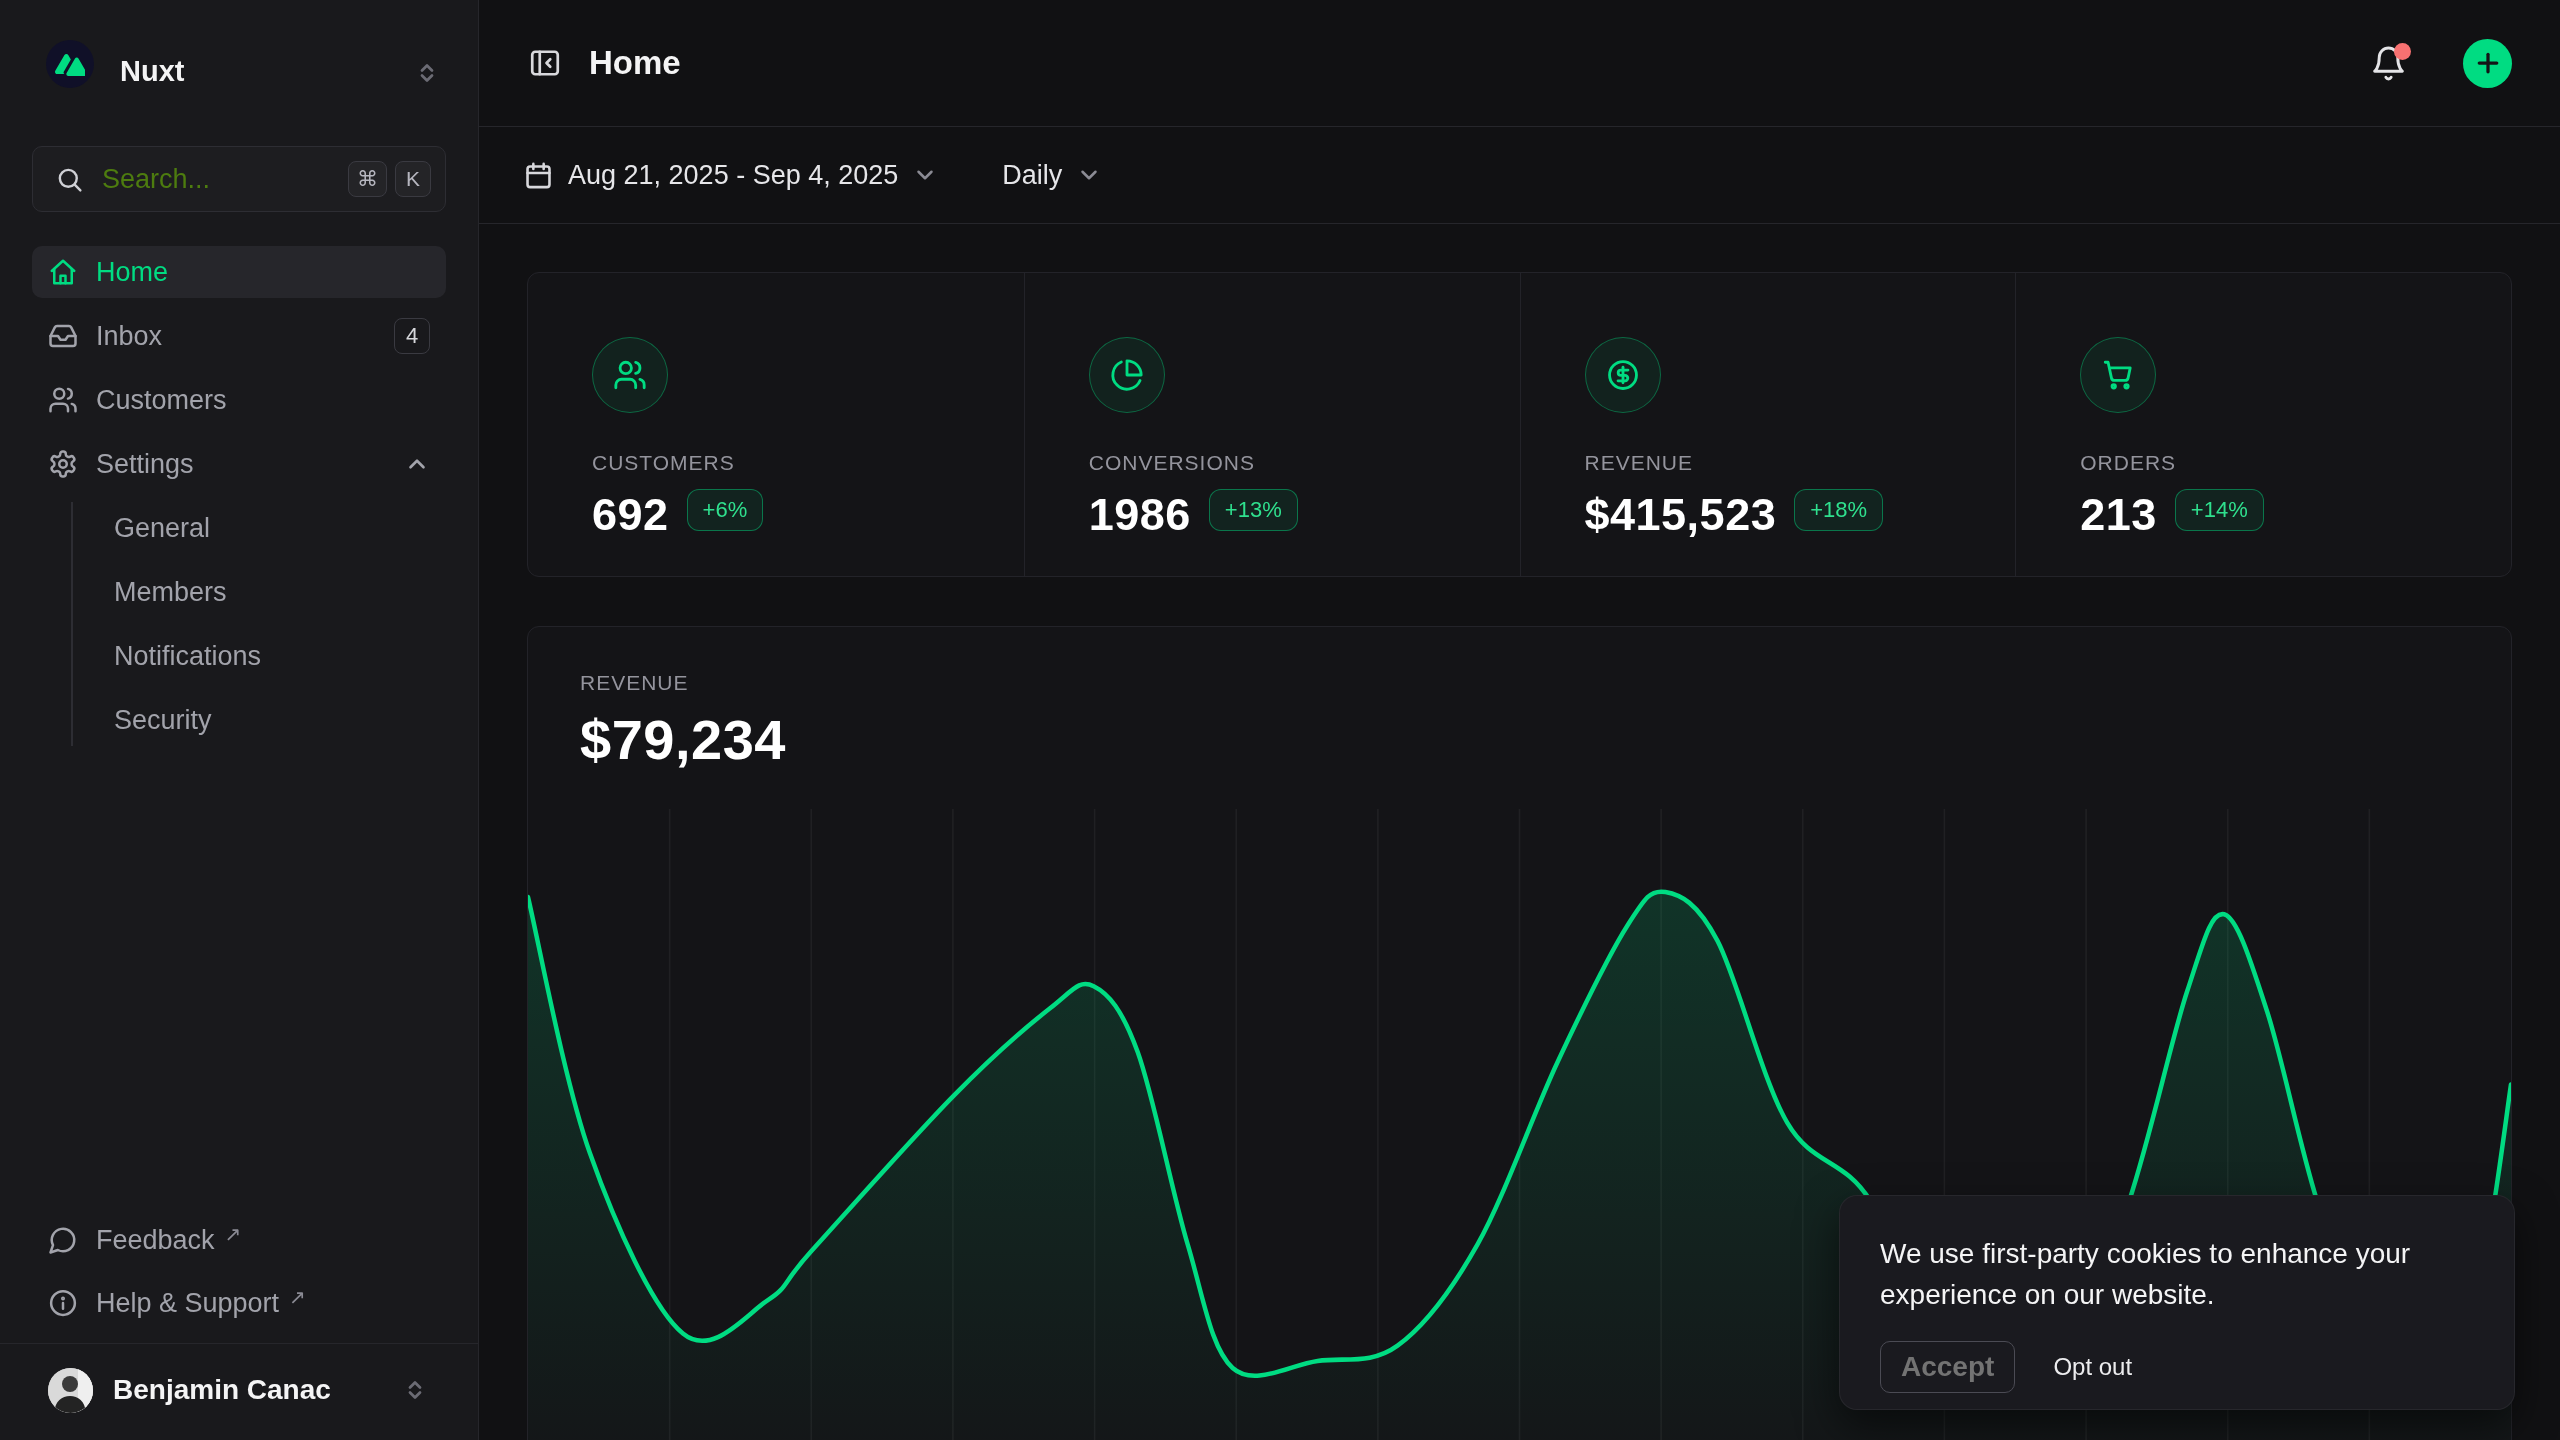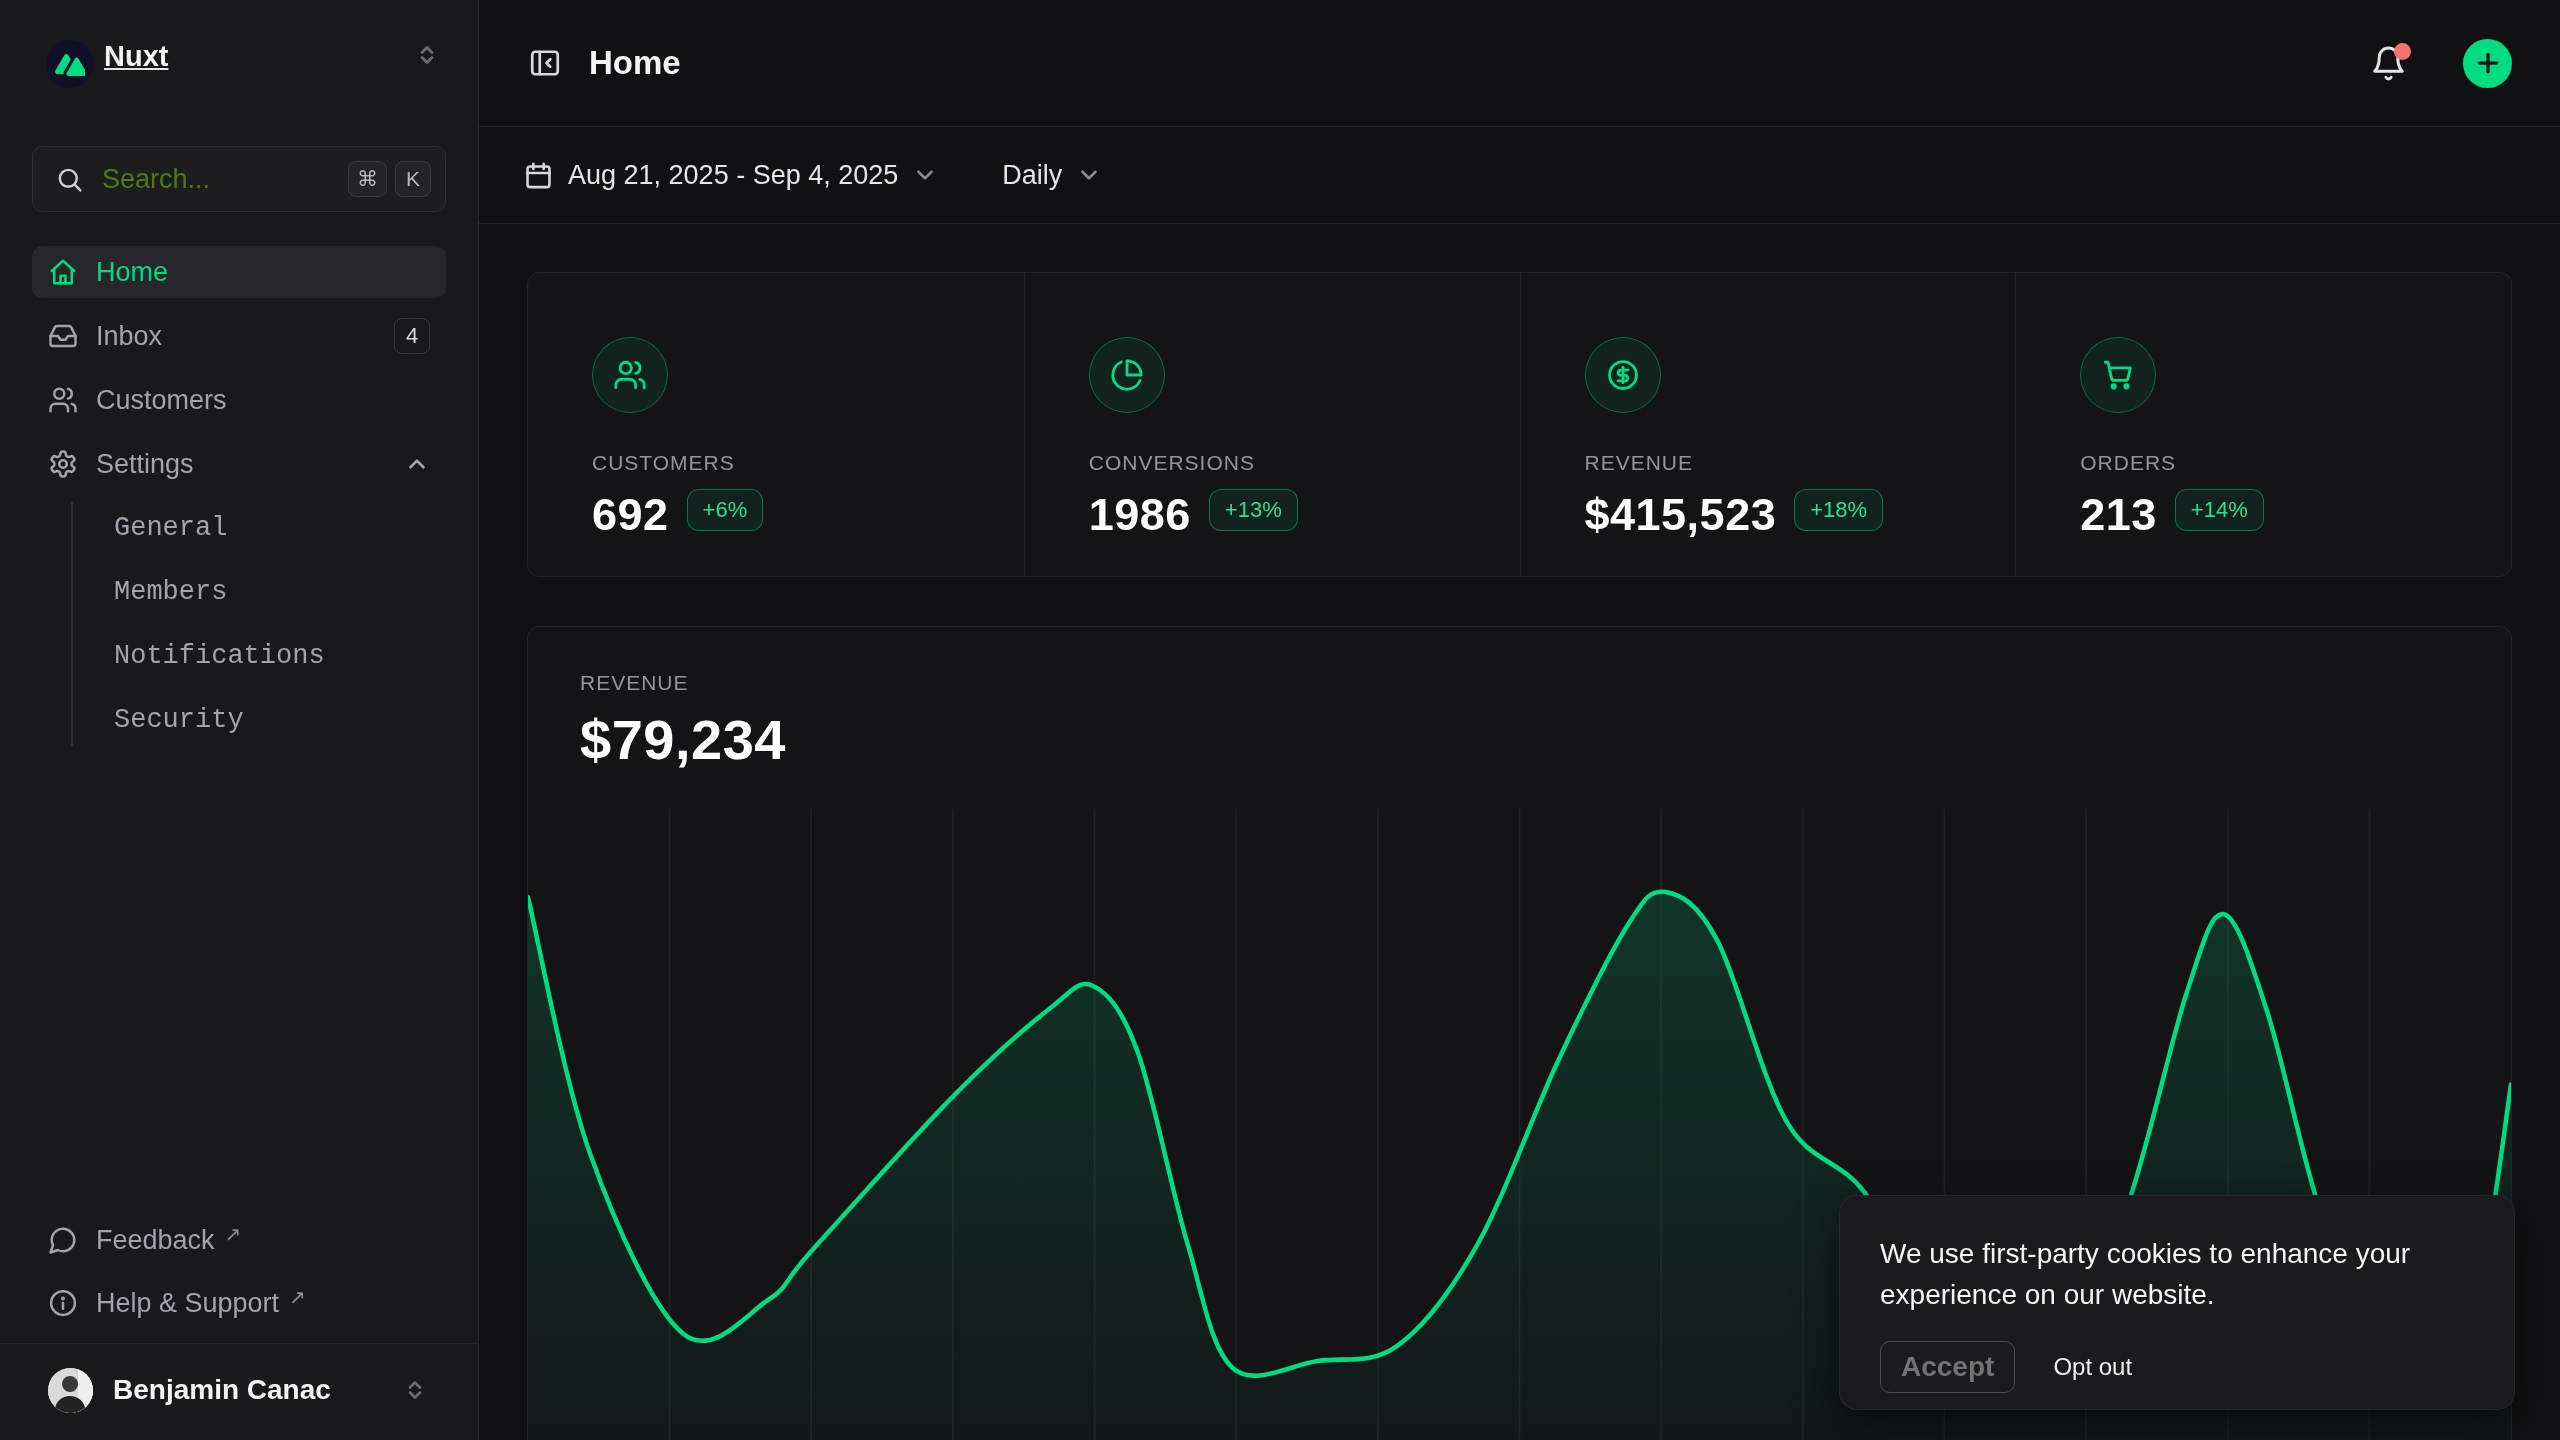--- a/index.html
+++ b/index.html
@@ -15,22 +15,22 @@
 
   
   .sidebar {
     width:479px; height:100%;
     background:#19191c;
     border-right:1px solid #26262b;
     display:flex; flex-direction:column;
     flex-shrink:0;
   }
   .brand-row {
-    display:flex; align-items:flex-start; gap:10px;
-    padding:40px 36px 0 46px; height:88px;text-decoration:underline;
+    display:flex; align-items:flex-end; gap:26px;
+    padding:40px 36px 0 46px; height:88px;
   }
   .brand-logo {
     width:48px; height:48px; border-radius:50%;
     background:#101028;
     display:flex; align-items:center; justify-content:center;
     flex-shrink:0;
   }
   .brand-name { font-size:29px; font-weight:600; color:#f4f4f5; flex-grow:1; }
   .icon-btn-plain { background:none; border:none; cursor:pointer; color:#6b6b74; display:flex; align-items:center; }
 
@@ -66,21 +66,21 @@
     min-width:36px; height:36px;
     border:1px solid #3a3a41; border-radius:8px;
     color:#d6d7db; font-size:22px;
     display:flex; align-items:center; justify-content:center;
   }
   .subnav {
     margin:0 0 0 39px; padding-left:33px;
     border-left:2px solid #2d2d33;
     display:flex; flex-direction:column; gap:12px;
   }
-  .subnav .nav-item { padding:0 8px;font-family:Liberation Mono, monospace; }
+  .subnav .nav-item { padding:0 8px; }
 
   .sidebar-spacer { flex-grow:1; }
 
   .side-links { padding:0 32px 14px 32px; display:flex; flex-direction:column; gap:11px; }
   .side-link {
     height:52px; display:flex; align-items:center; gap:18px;
     color:#a2a3ab; font-size:27px; font-weight:500;
     padding:0 16px; border-radius:10px; cursor:pointer;
   }
   .ext-arrow { font-size:20px; color:#8a8a93; align-self:flex-start; margin:8px 0 0 -8px; }

